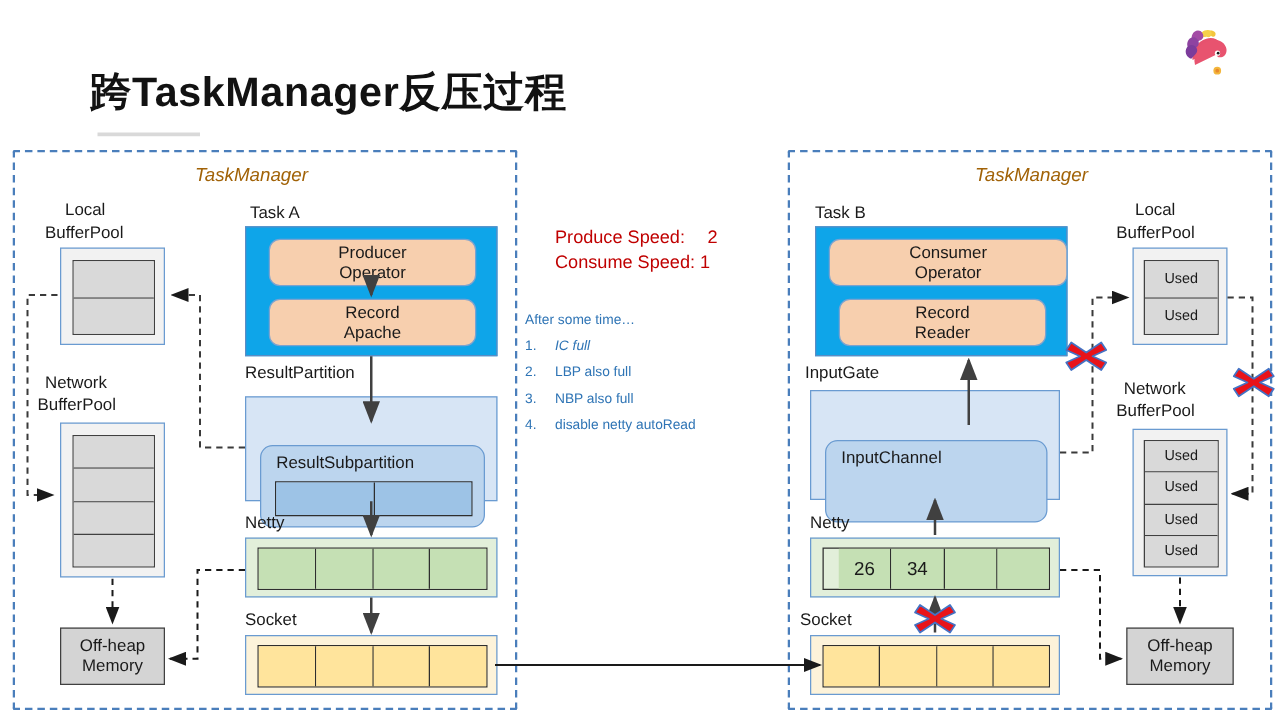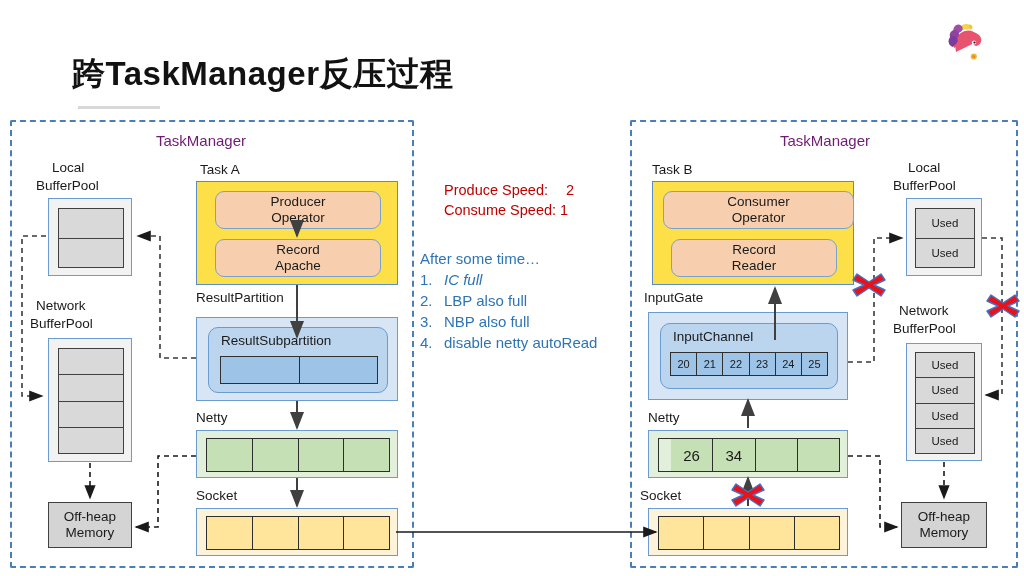--- a/index.html
+++ b/index.html
@@ -18,50 +18,50 @@
   #page-title{
     position:absolute;left:72px;top:52px;font-size:33px;font-weight:bold;
     letter-spacing:.5px;color:#121212;
   }
   #title-rule{position:absolute;left:78px;top:106px;width:82px;height:3px;background:#d9d9d9;}
 
   
   .tm{
     border:2px dashed #4a7ebb;background:transparent;border-radius:2px;
   }
-  .tm-label{position:absolute;font-size:15px;color:#701a75;white-space:nowrap;}
+  .tm-label{position:absolute;font-size:15px;color:#a16207;white-space:nowrap;font-style:italic;}
 
   .cap{position:absolute;font-size:13.5px;color:#1a1a1a;white-space:nowrap;}
 
   
   .pool-outer{border:1px solid #6a9bd1;background:#f2f2f2;}
   .cellstack{position:absolute;border:1.6px solid #404040;box-sizing:border-box;display:flex;flex-direction:column;}
   .cellstack .cell{
     flex:1;border-bottom:1.6px solid #404040;background:#d9d9d9;
     display:flex;align-items:center;justify-content:center;font-size:11.5px;color:#1a1a1a;
   }
   .cellstack .cell:last-child{border-bottom:none;}
 
   .offheap{
     border:1.6px solid #404040;background:#d4d4d4;display:flex;flex-direction:column;
     align-items:center;justify-content:center;font-size:13.5px;line-height:1.15;color:#1a1a1a;
   }
 
   
-  .task-panel{border:1px solid #5b8cc4;background:#fde047;}
+  .task-panel{border:1px solid #5b8cc4;background:#0ea5e9;}
   .op-box{
     border:1px solid #7ba2cf;background:#f7cfae;border-radius:9px;
     display:flex;flex-direction:column;align-items:center;justify-content:center;
     font-size:13.5px;line-height:1.2;color:#1a1a1a;
   }
 
   
   .blue-panel{border:1px solid #6a9bd1;background:#d7e5f5;}
   .blue-inner{
-    border:1px solid #6a9bd1;background:#bcd5ee;border-radius:10px;position:relative;
+    border:1px solid #6a9bd1;background:#bcd5ee;border-radius:10px;position:relative;margin-top:29px;
   }
   .blue-inner .hdr{position:absolute;left:12px;top:5px;font-size:13.5px;color:#1a1a1a;}
 
   
   .hrow{position:absolute;display:flex;border:1.6px solid #2e2e2e;box-sizing:border-box;}
   .hrow .hc{
     flex:1;border-right:1.6px solid #2e2e2e;display:flex;align-items:center;justify-content:center;
     font-size:11px;color:#1a1a1a;
   }
   .hrow .hc:last-child{border-right:none;}
@@ -71,21 +71,21 @@
   .hrow.sub .hc{background:#9dc3e6;}
 
   .netty-panel{border:1px solid #6a9bd1;background:#e2efda;}
   .socket-panel{border:1px solid #6a9bd1;background:#fdf3da;}
 
   
   svg.overlay{position:absolute;left:0;top:0;width:1024px;height:576px;pointer-events:none;}
 
   
   .note-red{position:absolute;color:#c00000;font-size:14.5px;white-space:nowrap;}
-  .note-blue{position:absolute;color:#2e74b5;font-size:15px;white-space:nowrap;}
+  .note-blue{position:absolute;color:#2e74b5;font-size:11px;white-space:nowrap;}
 
   .xmark{position:absolute;width:34px;height:28px;}
 </style>
 </head>
 <body>
 
 <div id="brand">
   <span class="logo">
     <svg viewBox="0 0 46 46" width="46" height="46">
       <path d="M10 30c-1-8 4-15 11-17 5-1.5 9 .5 11 3 2 2.5 2 6-1 7.5-2.5 1.2-4-.5-3.5-2.2.4-1.4 2-1.6 2.6-.4" fill="#e6526e"></path>
@@ -208,28 +208,20 @@
   <div class="op-box abs" style="left:18px;top:57px;width:166px;height:38px;">
     <span>Record</span>
     <span>Reader</span>
   </div>
 </div>
 
 <div class="cap" style="left:644px;top:290px;">InputGate</div>
 <div class="abs blue-panel" style="left:648px;top:312px;width:200px;height:88px;">
   <div class="blue-inner abs" style="left:11px;top:10px;width:178px;height:66px;">
     <span class="hdr">InputChannel</span>
-    <div class="hrow blue" style="left:9px;top:28px;width:158px;height:24px;">
-      <div class="hc">20</div>
-      <div class="hc">21</div>
-      <div class="hc">22</div>
-      <div class="hc">23</div>
-      <div class="hc">24</div>
-      <div class="hc">25</div>
-    </div>
   </div>
 </div>
 
 <div class="cap" style="left:648px;top:410px;">Netty</div>
 <div class="abs netty-panel" style="left:648px;top:430px;width:200px;height:48px;">
   <div class="hrow green" style="left:9px;top:7px;width:182px;height:34px;font-size:15px;padding-left:12px;">
     <div class="hc" style="font-size:15px;">26</div>
     <div class="hc" style="font-size:15px;">34</div>
     <div class="hc"></div>
     <div class="hc"></div>

